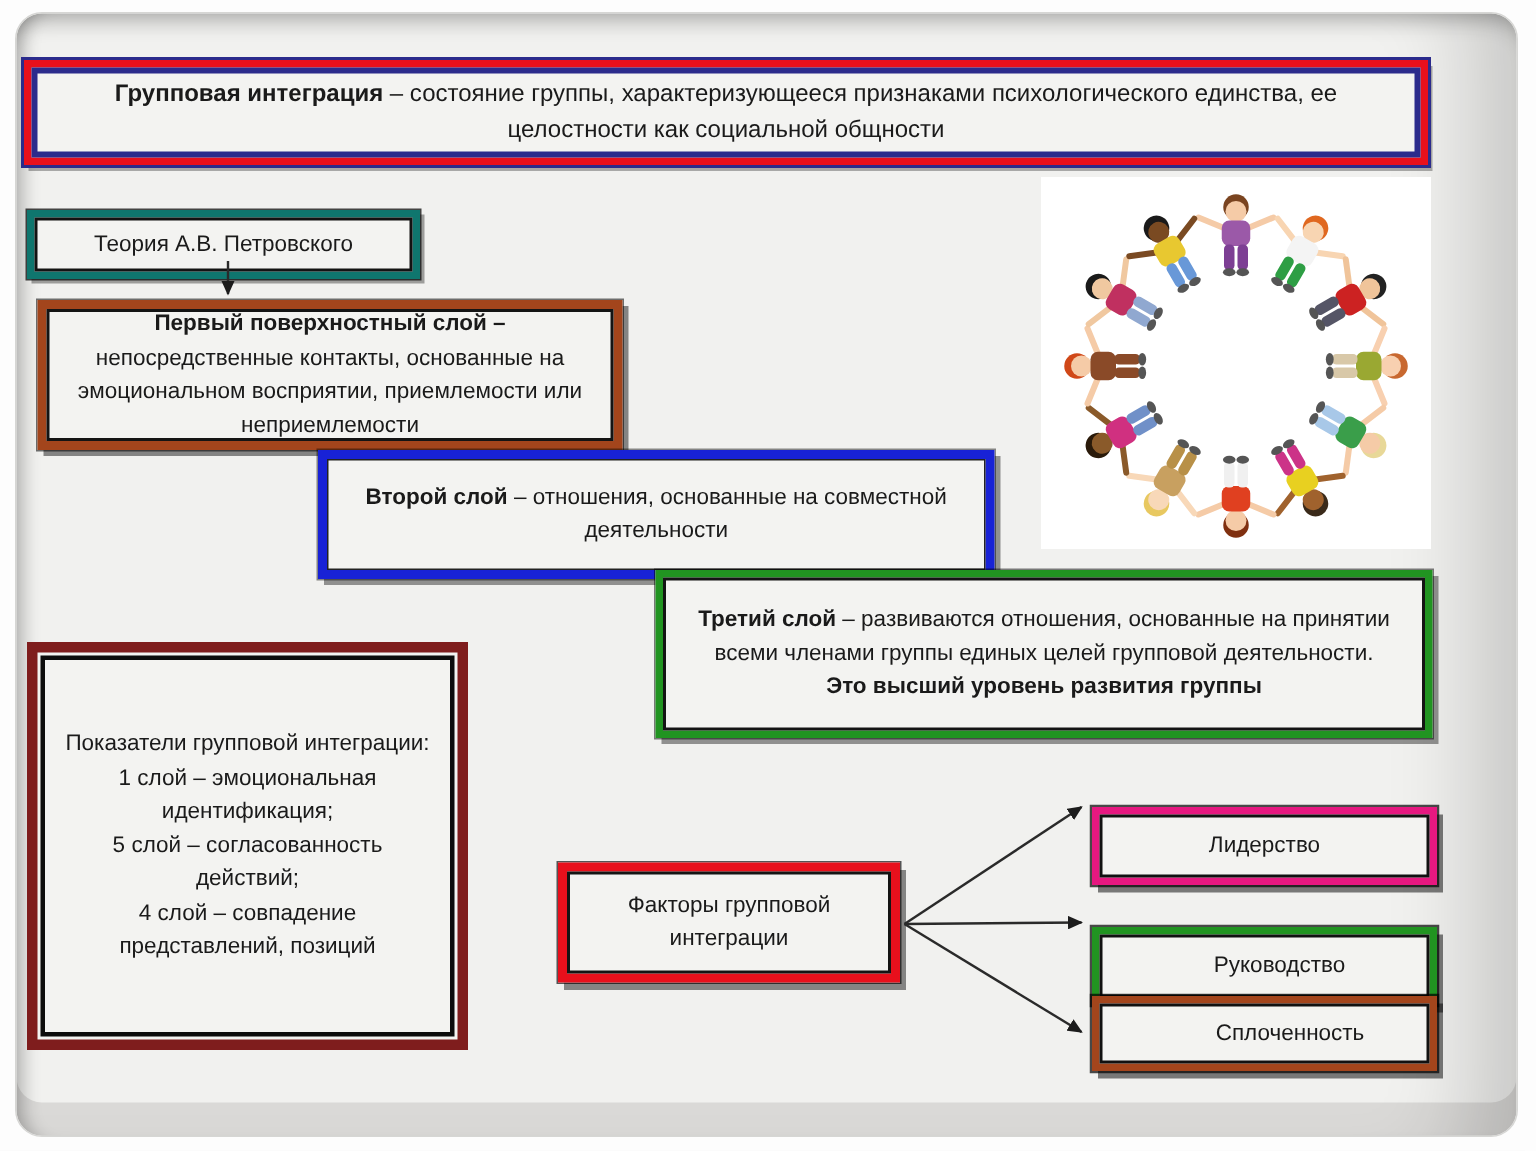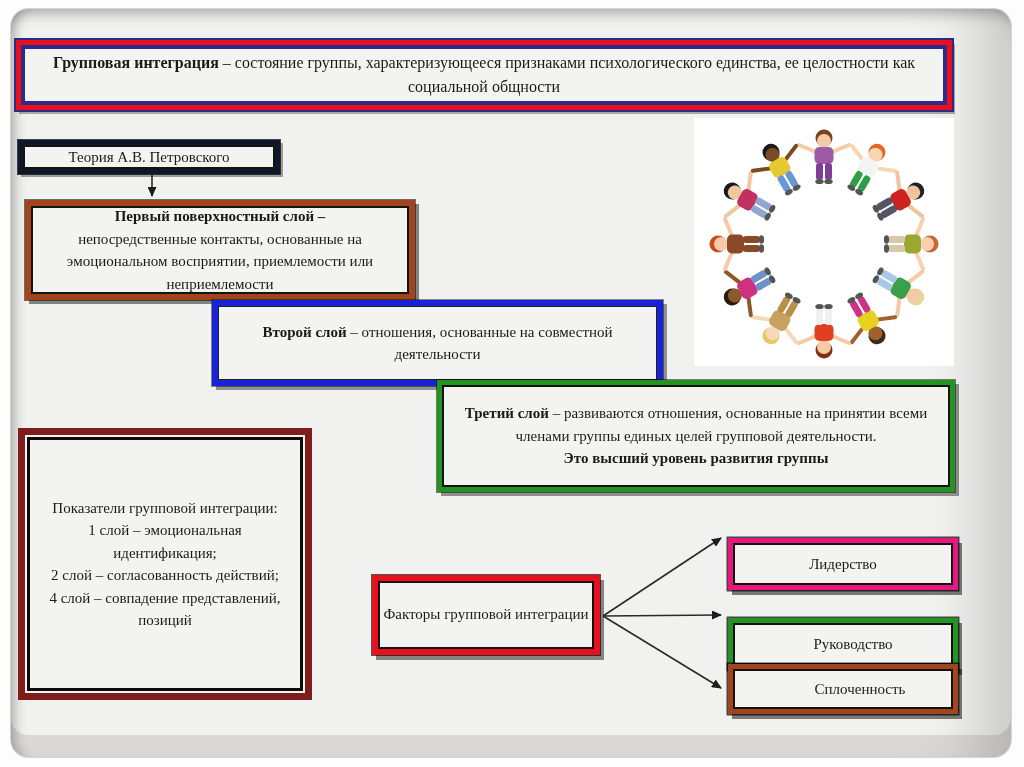--- a/index.html
+++ b/index.html
@@ -14,39 +14,39 @@
     box-shadow:
       inset 0 16px 14px -12px rgba(0,0,0,.30),
       inset 14px 0 12px -10px rgba(0,0,0,.28),
       inset -70px 0 55px -40px rgba(0,0,0,.17),
       inset 0 -22px 0 0 #dad9d7,
       inset 0 -28px 8px -24px rgba(0,0,0,.28);
   }
   .box {
     position:absolute; display:flex; flex-direction:column;
     align-items:center; justify-content:center; text-align:center;
-    background:#f3f3f1; line-height:1.5;font-family:Liberation Serif, serif;
+    background:#f3f3f1; line-height:1.5;
   }
   .box::before {
     content:""; position:absolute; inset:0; pointer-events:none;
     border:2px solid #141414;
   }
   .b { font-weight:bold; }
 
   .def {
     left:16px; top:40px; width:936px; height:70px;
     border:5px solid #e8101c; font-size:16px; padding:0 16px;
     box-shadow:0 0 0 2px #2b2b8c, 3px 4px 0 rgba(0,0,0,.30);
     z-index:2;
   }
   .def::before { border:4px solid #2b2b8c; }
 
   .theory {
-    left:18px; top:140px; width:262px; height:34px;
-    border:5px solid #0f172a; font-size:15px;
+    left:18px; top:140px; width:262px; height:46px;
+    border:5px solid #0f766e; font-size:15px;
     box-shadow:0 0 0 1px rgba(10,10,10,.75), 3px 3px 0 rgba(0,0,0,.35);
     z-index:2;
   }
   .theory::before { border:2px solid #131313; }
 
   .layer1 {
     left:25px; top:200px; width:390px; height:100px;
     border:6px solid #a3451c; font-size:15px;
     box-shadow:0 0 0 1px rgba(0,0,0,.55), 4px 4px 0 rgba(0,0,0,.45);
     z-index:2; padding:0 4px;
@@ -266,21 +266,21 @@
   <div class="box layer3">
     <div>
       <span class="b">Третий слой</span><span> – развиваются отношения, основанные на принятии всеми членами группы единых целей групповой деятельности.</span>
       <div class="b">Это высший уровень развития группы</div>
     </div>
   </div>
 
   <div class="box indicators">
     <div>Показатели групповой интеграции:</div>
     <div>1 слой – эмоциональная идентификация;</div>
-    <div>2 слой – согласованность действий;</div>
+    <div>5 слой – согласованность действий;</div>
     <div>4 слой – совпадение представлений, позиций</div>
   </div>
 
   <div class="box factors">
     <div>Факторы групповой интеграции</div>
   </div>
 
   <div class="box fitem" id="f-leader">
     <span>Лидерство</span>
   </div>

